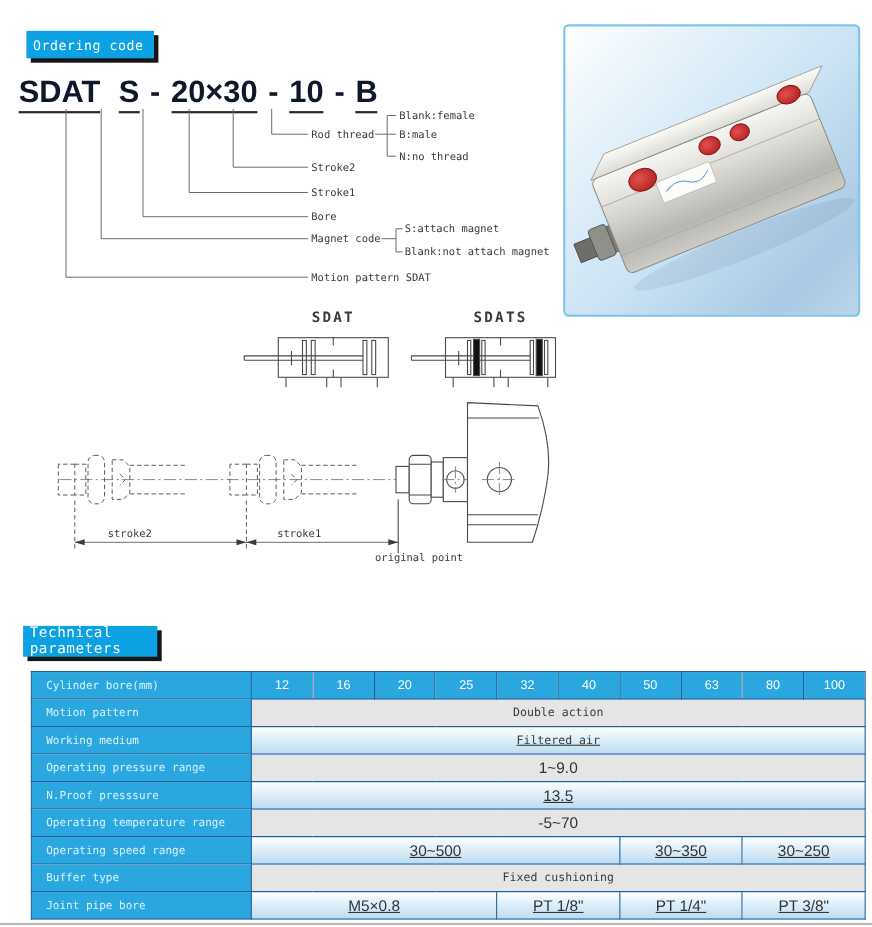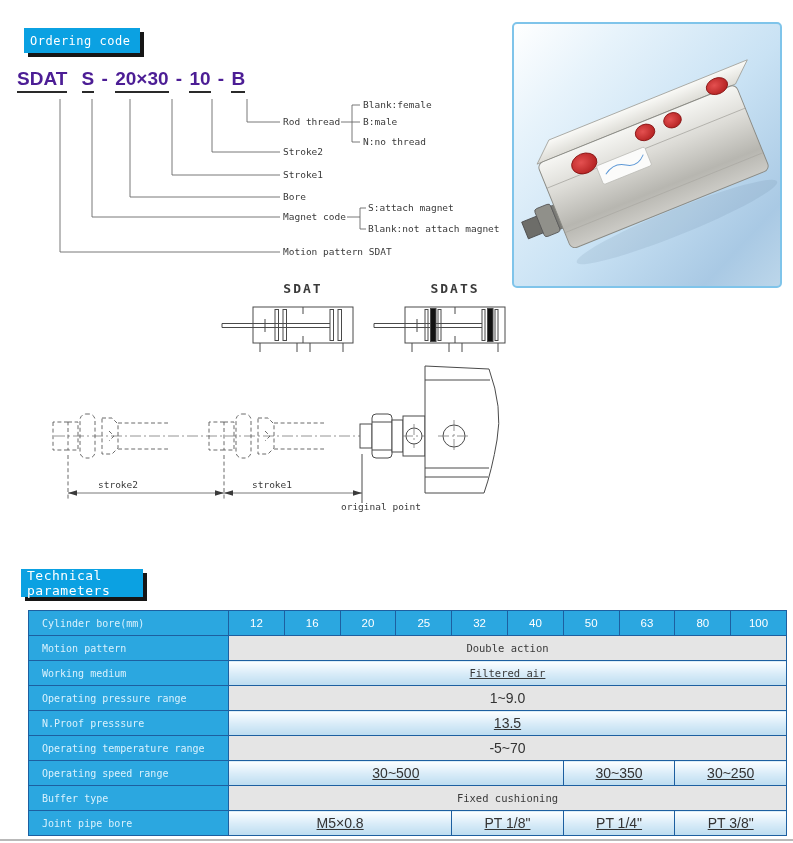--- a/index.html
+++ b/index.html
@@ -7,22 +7,22 @@
         font-family:"Liberation Sans",sans-serif;color:#222;}
 
   
   .badge{position:absolute;background:#0ba1e2;color:#fff;
          font-family:"DejaVu Sans Mono",monospace;box-shadow:4px 4px 0 #161616;
          display:flex;align-items:center;padding:0 6px;letter-spacing:.5px;}
   .badge.ordering{left:24px;top:28px;width:104px;height:25px;font-size:12px;}
   .badge.technical{left:21px;top:569px;width:110px;height:28px;font-size:13px;}
 
   
-  .code-line{position:absolute;left:17px;top:68px;font-size:19px;font-weight:bold;
-             color:#4c1d95;white-space:nowrap;font-family:"Liberation Sans",sans-serif;}
+  .code-line{position:absolute;left:17px;top:68px;font-size:28px;font-weight:bold;
+             color:#0f172a;white-space:nowrap;font-family:"Liberation Sans",sans-serif;}
   .code-line span{display:inline-block;}
   .code-line .u{border-bottom:2.5px solid #2a2a2a;padding-bottom:1px;}
   .code-line .gap{margin-left:9px;}
   .code-line .dash{margin:0 2px;}
 
   
   svg{position:absolute;}
   .draw text{font-family:"DejaVu Sans Mono",monospace;fill:#3a3a3a;}
   .ln{stroke:#6a6a6a;stroke-width:.9;fill:none;}
   .sym{stroke:#4a4a4a;stroke-width:1;fill:none;}

